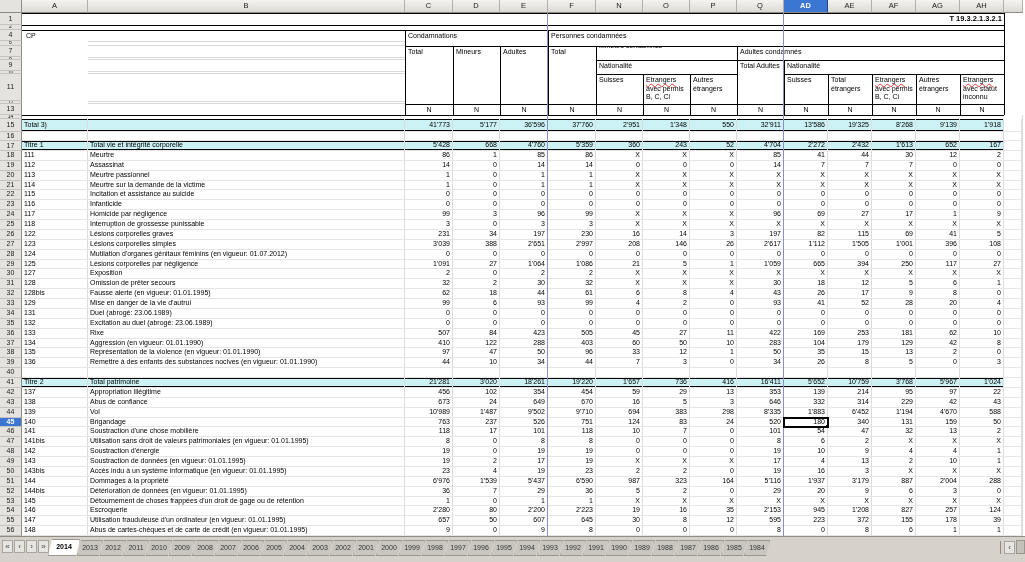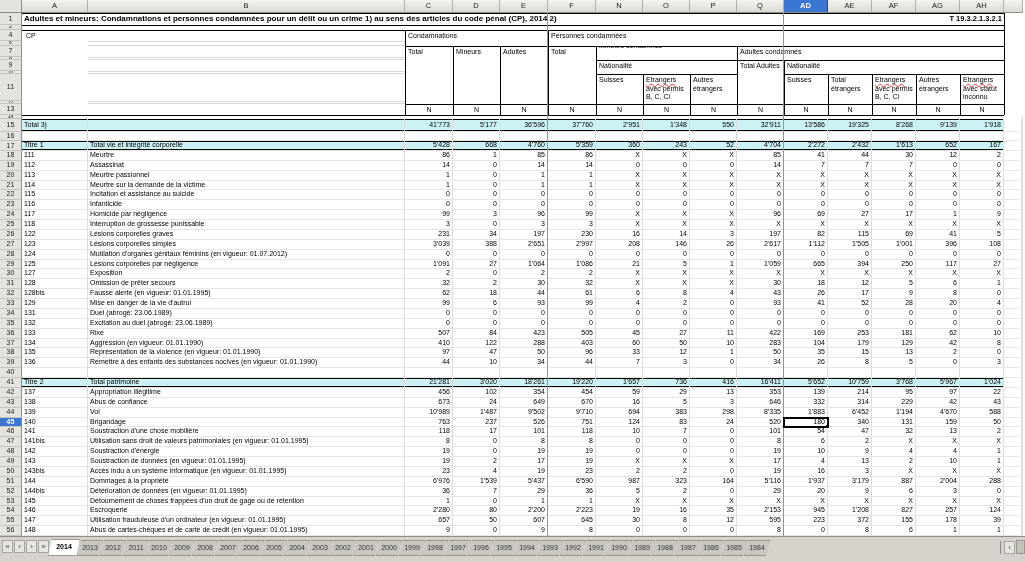--- a/index.html
+++ b/index.html
@@ -126,21 +126,20 @@
       <div class="gut" style="top: 457.026px; height: 9.87179px; line-height: 8.87179px;">49</div>
       <div class="gut" style="top: 466.897px; height: 9.87179px; line-height: 8.87179px;">50</div>
       <div class="gut" style="top: 476.769px; height: 9.87179px; line-height: 8.87179px;">51</div>
       <div class="gut" style="top: 486.641px; height: 9.87179px; line-height: 8.87179px;">52</div>
       <div class="gut" style="top: 496.513px; height: 9.87179px; line-height: 8.87179px;">53</div>
       <div class="gut" style="top: 506.385px; height: 9.87179px; line-height: 8.87179px;">54</div>
       <div class="gut" style="top: 516.256px; height: 9.87179px; line-height: 8.87179px;">55</div>
       <div class="gut" style="top: 526.128px; height: 9.87179px; line-height: 8.87179px;">56</div>
     </div>
 
-  <div id="titlecell">Adultes et mineurs: Condamnations et personnes condamnées pour un délit ou un crime 1) au sens des articles du code pénal (CP), 2014 2)</div>
   <div id="tcode">T 19.3.2.1.3.2.1</div>
 
   <div class="hc" style="left:24px;top:31px;width:80px">CP</div>
   <div class="hc" style="left:406px;top:31px;width:140px">Condamnations</div>
   <div class="hc" style="left:549px;top:31px;width:200px">Personnes condamnées</div>
 
   <div class="hc" style="left:406px;top:47px;width:46px">Total</div>
   <div class="hc" style="left:454px;top:47px;width:45px">Mineurs</div>
   <div class="hc" style="left:501px;top:47px;width:46px">Adultes</div>
   <div class="hc" style="left:549px;top:47px;width:46px">Total</div>

